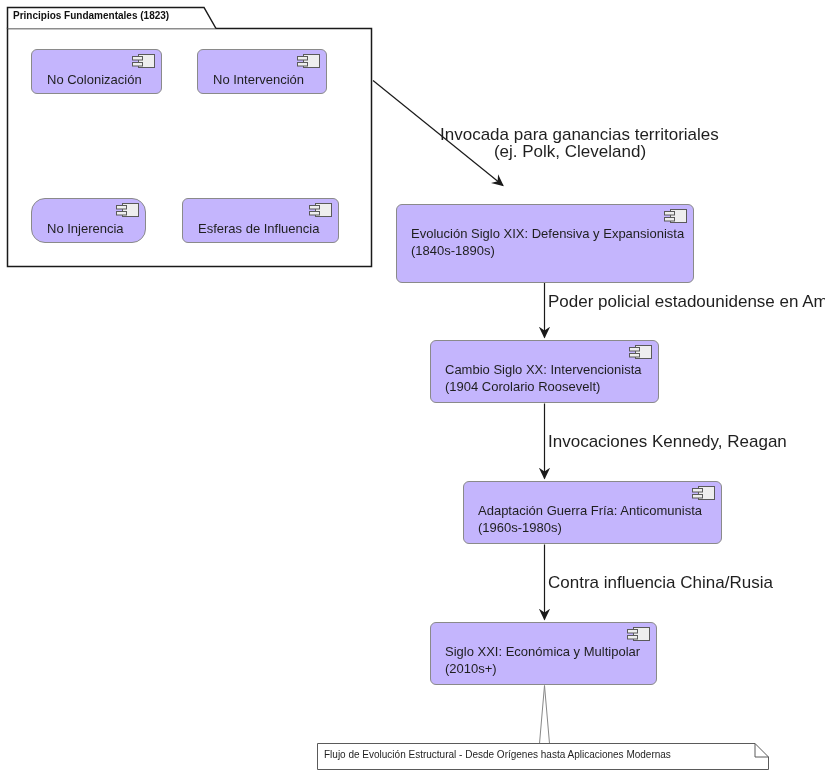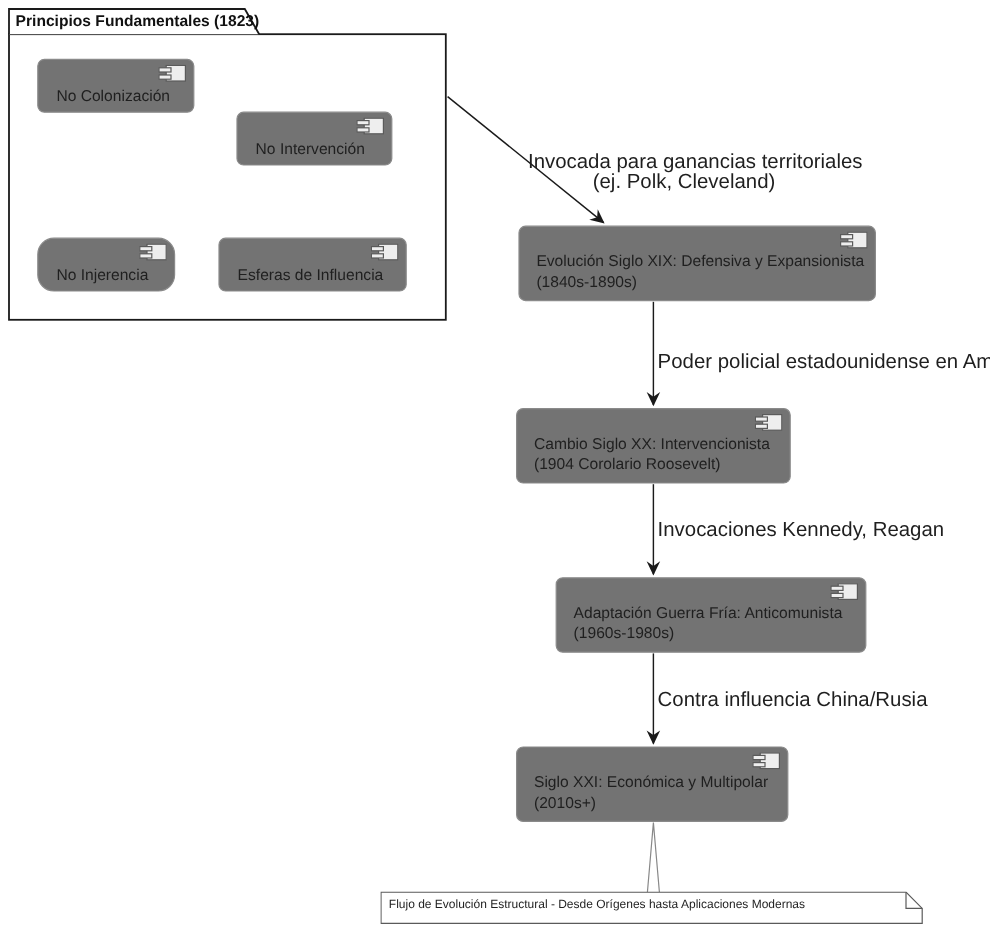--- a/index.html
+++ b/index.html
@@ -9,21 +9,21 @@
     background:#ffffff;
     font-family:"Liberation Sans", sans-serif;
     color:#1f1f1f;
     overflow:hidden;
   }
   .abs{position:absolute;}
   svg{display:block;}
   
   .ubox{
     position:absolute;
-    background:#737373;
+    background:#c4b5fd;
     border:1px solid #8a8a8a;
     border-radius:6px;
     box-sizing:border-box;
   }
   .ubox .cicon{
     position:absolute;
     top:4px;right:6px;
   }
   .ubox .line1, .ubox .line2{
     white-space:nowrap;
@@ -36,21 +36,21 @@
   }
   .flow-box .line1{
     position:absolute;left:14px;top:20px;
   }
   .flow-box .line2{
     position:absolute;left:14px;top:37px;
   }
   
   .pkg-title{
     position:absolute;left:13px;top:10px;
-    font-size:13px;font-weight:bold;
+    font-size:10px;font-weight:bold;
     white-space:nowrap;color:#111;
   }
   
   .edge-label{
     position:absolute;
     font-size:17px;line-height:16.5px;
     white-space:nowrap;color:#1f1f1f;
   }
   .edge-label.centered{text-align:center;}
   
@@ -90,21 +90,21 @@
     <span class="cicon">
       <svg width="23" height="15" viewBox="0 0 23 15">
         <rect x="6.5" y="0.5" width="16" height="13" fill="#eeeeee" stroke="#5a5a5a"></rect>
         <rect x="0.5" y="2.5" width="10" height="3.5" fill="#eeeeee" stroke="#5a5a5a"></rect>
         <rect x="0.5" y="8.5" width="10" height="3.5" fill="#eeeeee" stroke="#5a5a5a"></rect>
       </svg>
     </span>
     <span class="line1">No Colonización</span>
   </div>
 
-  <div class="ubox small-box" style="left:197px;top:49px;width:130px;height:45px;margin-top:44px;">
+  <div class="ubox small-box" style="left:197px;top:49px;width:130px;height:45px;">
     <span class="cicon">
       <svg width="23" height="15" viewBox="0 0 23 15">
         <rect x="6.5" y="0.5" width="16" height="13" fill="#eeeeee" stroke="#5a5a5a"></rect>
         <rect x="0.5" y="2.5" width="10" height="3.5" fill="#eeeeee" stroke="#5a5a5a"></rect>
         <rect x="0.5" y="8.5" width="10" height="3.5" fill="#eeeeee" stroke="#5a5a5a"></rect>
       </svg>
     </span>
     <span class="line1">No Intervención</span>
   </div>
 
@@ -123,21 +123,21 @@
     <span class="cicon">
       <svg width="23" height="15" viewBox="0 0 23 15">
         <rect x="6.5" y="0.5" width="16" height="13" fill="#eeeeee" stroke="#5a5a5a"></rect>
         <rect x="0.5" y="2.5" width="10" height="3.5" fill="#eeeeee" stroke="#5a5a5a"></rect>
         <rect x="0.5" y="8.5" width="10" height="3.5" fill="#eeeeee" stroke="#5a5a5a"></rect>
       </svg>
     </span>
     <span class="line1">Esferas de Influencia</span>
   </div>
 
-  <div class="ubox flow-box" style="left:396px;top:188px;width:298px;height:63px;margin-left:36px;">
+  <div class="ubox flow-box" style="left:396px;top:204px;width:298px;height:79px;">
     <span class="cicon">
       <svg width="23" height="15" viewBox="0 0 23 15">
         <rect x="6.5" y="0.5" width="16" height="13" fill="#eeeeee" stroke="#5a5a5a"></rect>
         <rect x="0.5" y="2.5" width="10" height="3.5" fill="#eeeeee" stroke="#5a5a5a"></rect>
         <rect x="0.5" y="8.5" width="10" height="3.5" fill="#eeeeee" stroke="#5a5a5a"></rect>
       </svg>
     </span>
     <span class="line1">Evolución Siglo XIX: Defensiva y Expansionista</span>
     <span class="line2">(1840s-1890s)</span>
   </div>

